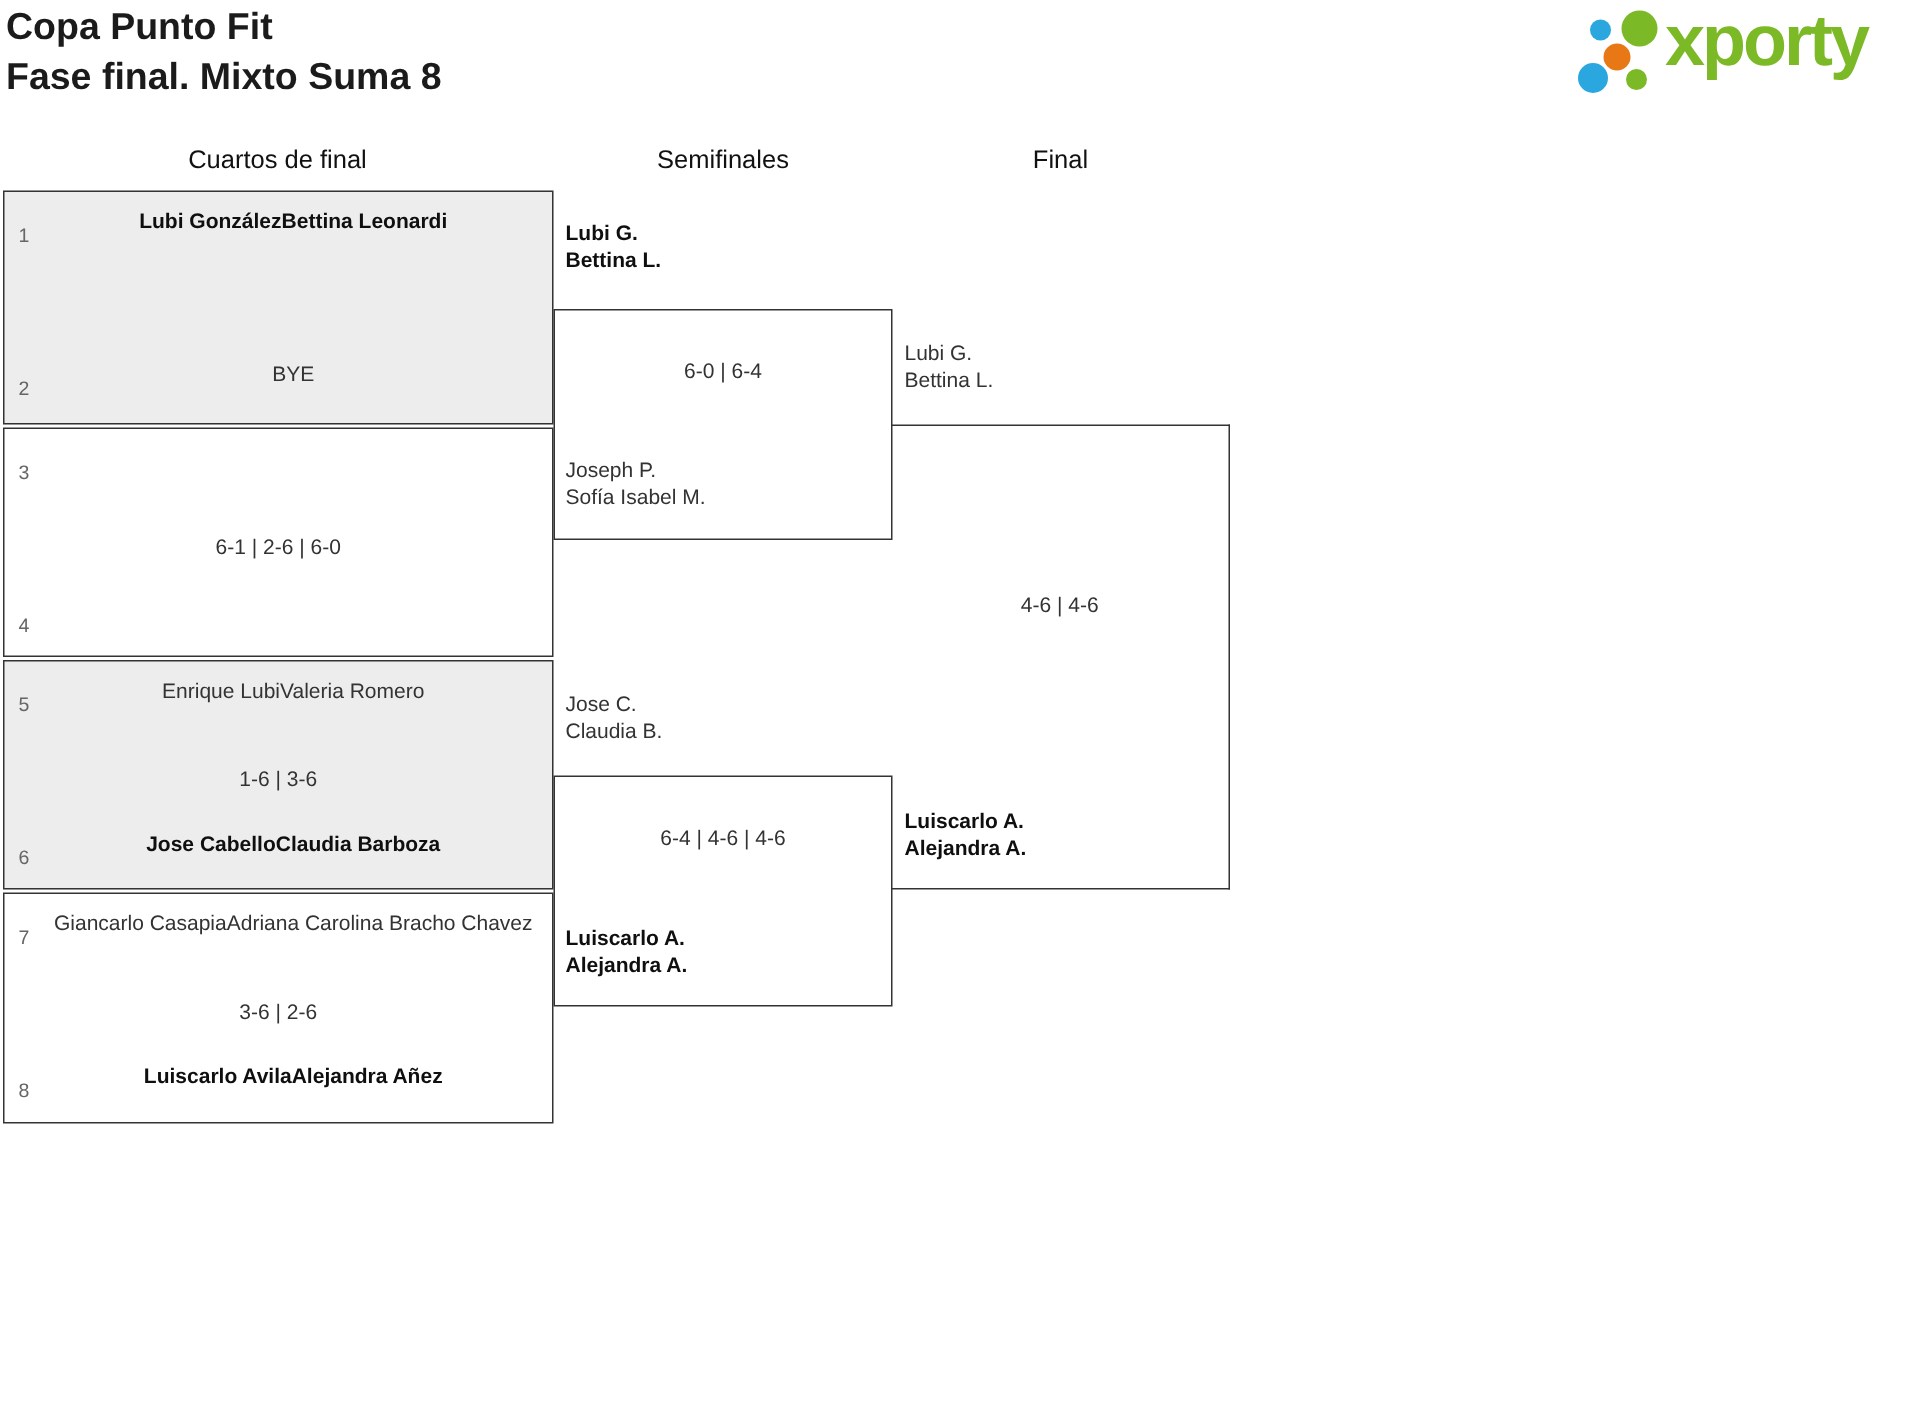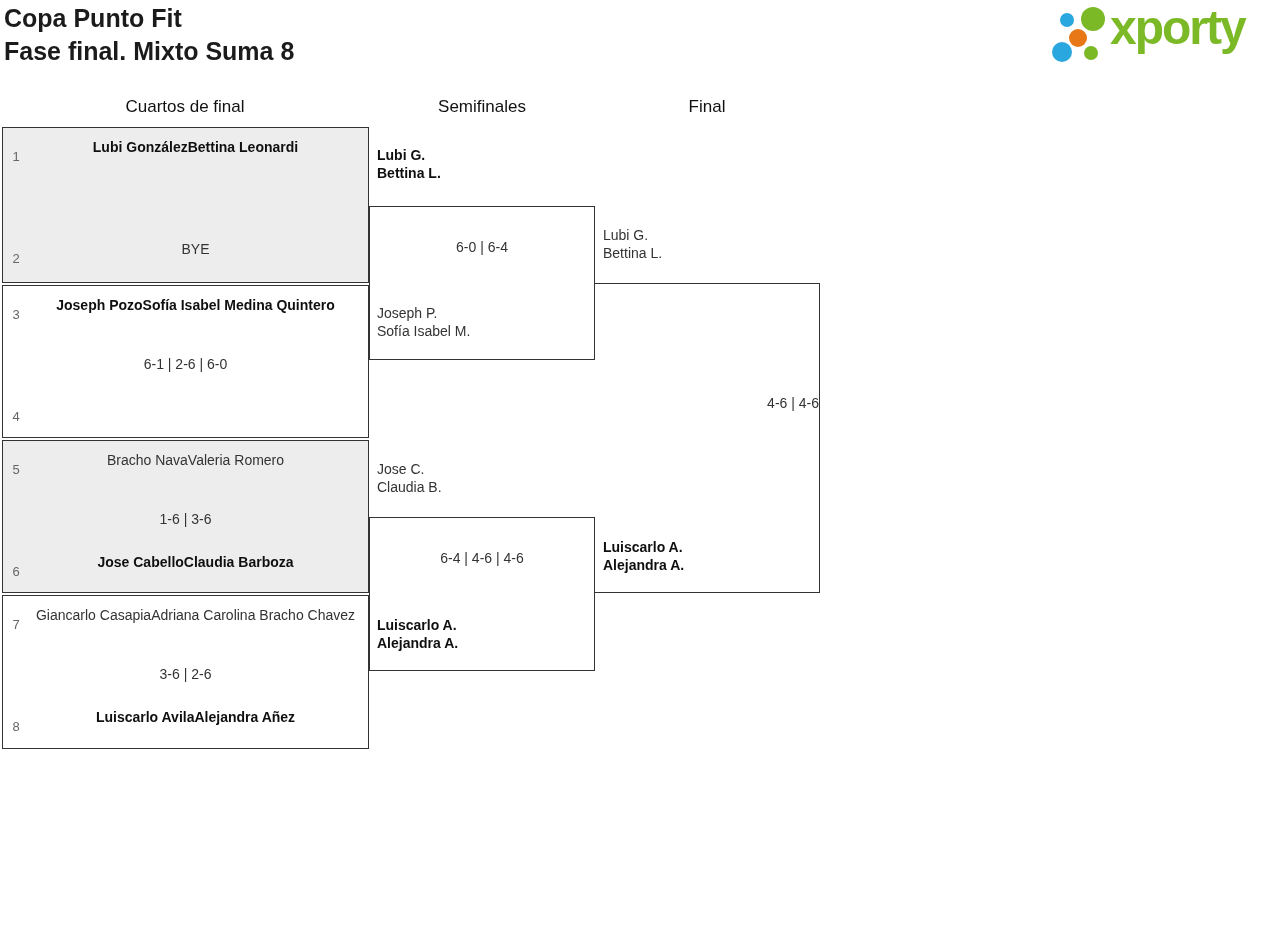--- a/index.html
+++ b/index.html
@@ -33,21 +33,21 @@
   .pos-bottom{top:112px;}
   .team-line{font-size:14px;line-height:18px;color:#333;white-space:nowrap;}
   .winner .team-line{font-weight:700;color:#0f0f0f;}
   .score{position:absolute;left:0;right:0;text-align:center;font-size:14px;line-height:18px;color:#333;}
   .qf-score{top:69px;}
   
   .frame{position:absolute;border:1px solid #333;box-sizing:border-box;background:transparent;}
   .sf-frame{left:369px;width:226px;height:154px;}
   .f-frame{left:594px;width:226px;height:310px;border-left:none;}
   .sf-score{top:31px;}
-  .f-score{top:110px;text-align:right;}
+  .f-score{top:110px;}
   
   .float-team{position:absolute;}
 </style>
 </head>
 <body>
 
 <div class="page">
 
   <div class="title">Copa Punto Fit</div>
   <div class="subtitle">Fase final. Mixto Suma 8</div>
@@ -73,32 +73,28 @@
     </div>
     <div class="score qf-score"></div>
     <div class="seed pos-bottom">2</div>
     <div class="slot pos-bottom">
       <div class="team-line">BYE</div>
     </div>
   </div>
 
   <div class="match bg-white" style="top:285px;height:153px;">
     <div class="seed pos-top">3</div>
-    <div class="slot pos-top winner">
-      <div class="team-line">Joseph Pozo</div>
-      <div class="team-line">Sofía Isabel Medina Quintero</div>
-    </div>
     <div class="score qf-score">6-1 | 2-6 | 6-0</div>
     <div class="seed pos-bottom">4</div>
   </div>
 
   <div class="match bg-gray" style="top:440px;height:153px;">
     <div class="seed pos-top">5</div>
     <div class="slot pos-top">
-      <div class="team-line">Bracho Nava</div>
+      <div class="team-line">Enrique Lubi</div>
       <div class="team-line">Valeria Romero</div>
     </div>
     <div class="score qf-score">1-6 | 3-6</div>
     <div class="seed pos-bottom">6</div>
     <div class="slot pos-bottom winner">
       <div class="team-line">Jose Cabello</div>
       <div class="team-line">Claudia Barboza</div>
     </div>
   </div>
 

